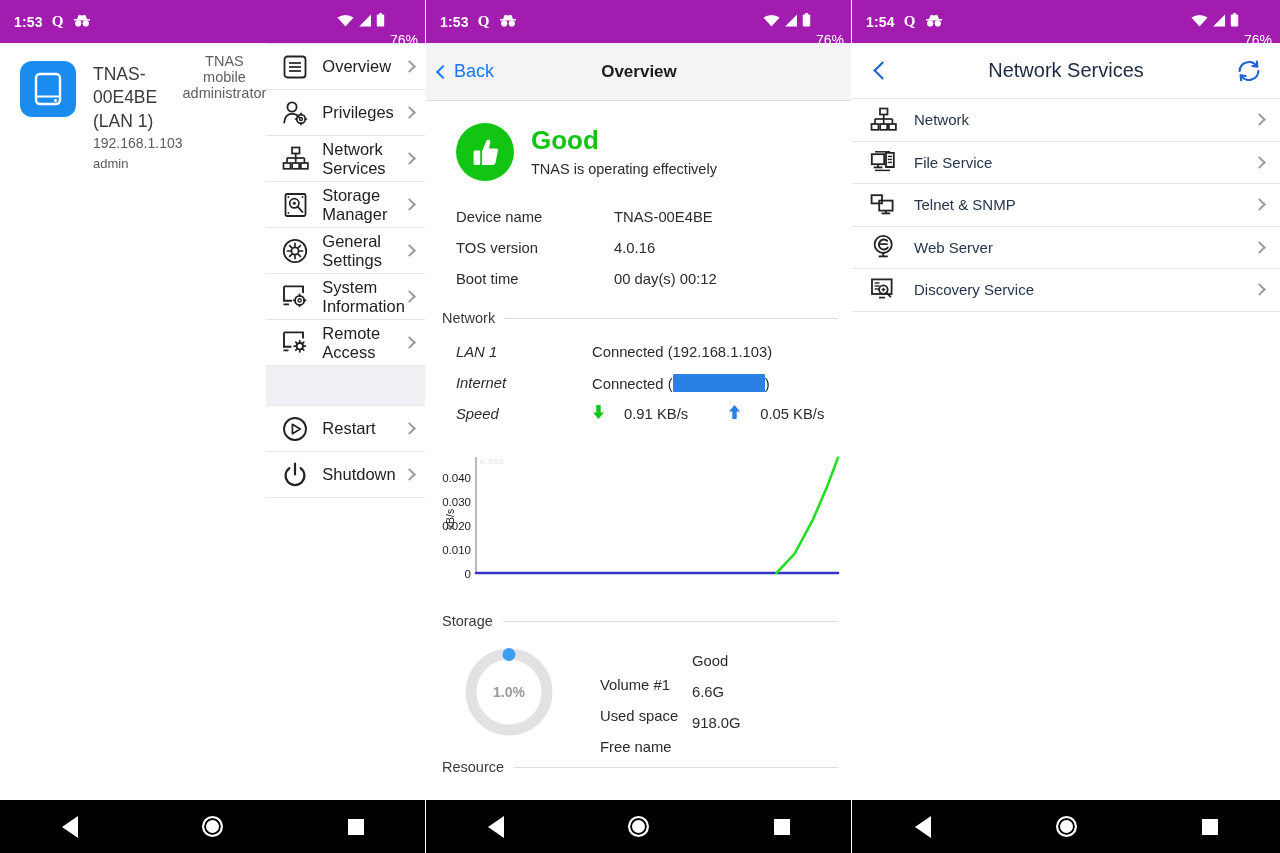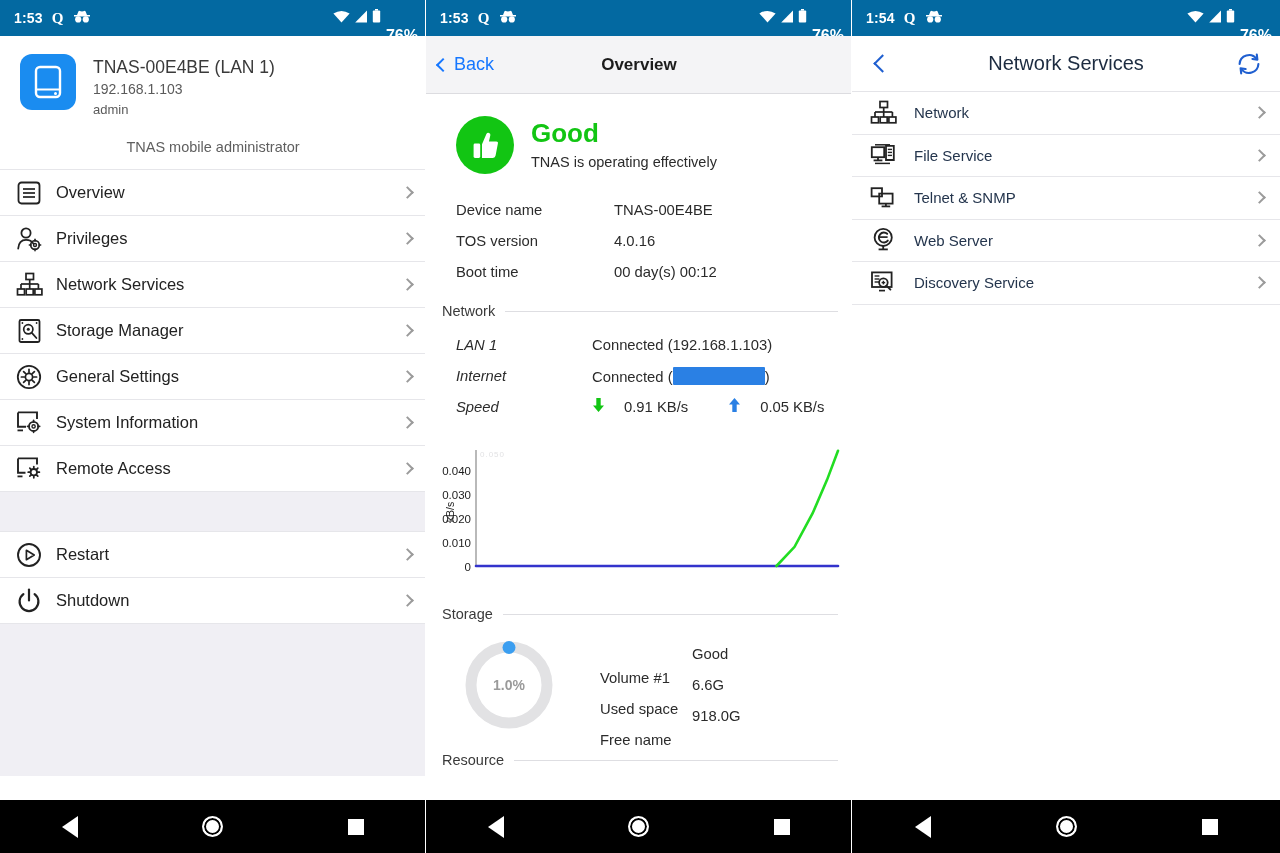--- a/index.html
+++ b/index.html
@@ -19,34 +19,34 @@
   #panel-services { left: 852px; width: 428px; }
 
   .panel-divider {
     position: absolute; top: 0; width: 1px; height: 853px;
     background: #ffffff; z-index: 40;
   }
 
   
   .statusbar {
     position: relative;
-    height: 36px; background: #0369a1;
+    height: 43px; background: #a21caf;
     display: flex; align-items: center;
     padding: 0 8px 0 14px;
     color: #ffffff;
   }
   .sb-left { display: flex; align-items: center; gap: 9px; }
   .sb-time { font-size: 14px; font-weight: bold; letter-spacing: .2px; }
   .sb-q {
     font-size: 15px; font-weight: bold; font-family: "Liberation Serif", serif;
   }
   .sb-right {
     margin-left: auto; display: flex; align-items: center; gap: 4px;
   }
-  .sb-pct { font-size: 16px; font-weight: bold; margin-left: 1px; margin-top: 36px; }
+  .sb-pct { font-size: 14px; font-weight: normal; margin-left: 1px; margin-top: 36px; }
 
   
   .navbar {
     position: absolute; bottom: 0; left: 0; right: 0;
     height: 53px; background: #000000;
     display: flex; align-items: center; justify-content: space-around;
   }
   .nav-back {
     width: 0; height: 0;
     border-top: 11px solid transparent;
@@ -98,21 +98,21 @@
   }
   .chev {
     width: 9px; height: 9px;
     border-right: 2px solid #9b9b9b;
     border-top: 2px solid #9b9b9b;
     transform: rotate(45deg);
     flex: 0 0 auto;
   }
   .menu-gap { height: 40px; background: #f0eff4; border-bottom: 1px solid #e6e6ea; }
   .menu-tail { flex: 1 1 auto; background: #f0eff4; }
-  #panel-menu .menu-body { display: flex; flex-direction: column; height: 740px; }
+  #panel-menu .menu-body { display: flex; flex-direction: row; height: 740px; }
 
   
   .ov-header {
     position: relative; height: 58px; background: #f4f4f6;
     border-bottom: 1px solid #dcdce0;
     display: flex; align-items: center;
   }
   .ov-back {
     display: flex; align-items: center; gap: 5px;
     margin-left: 12px; color: #1677ff; font-size: 18px;

